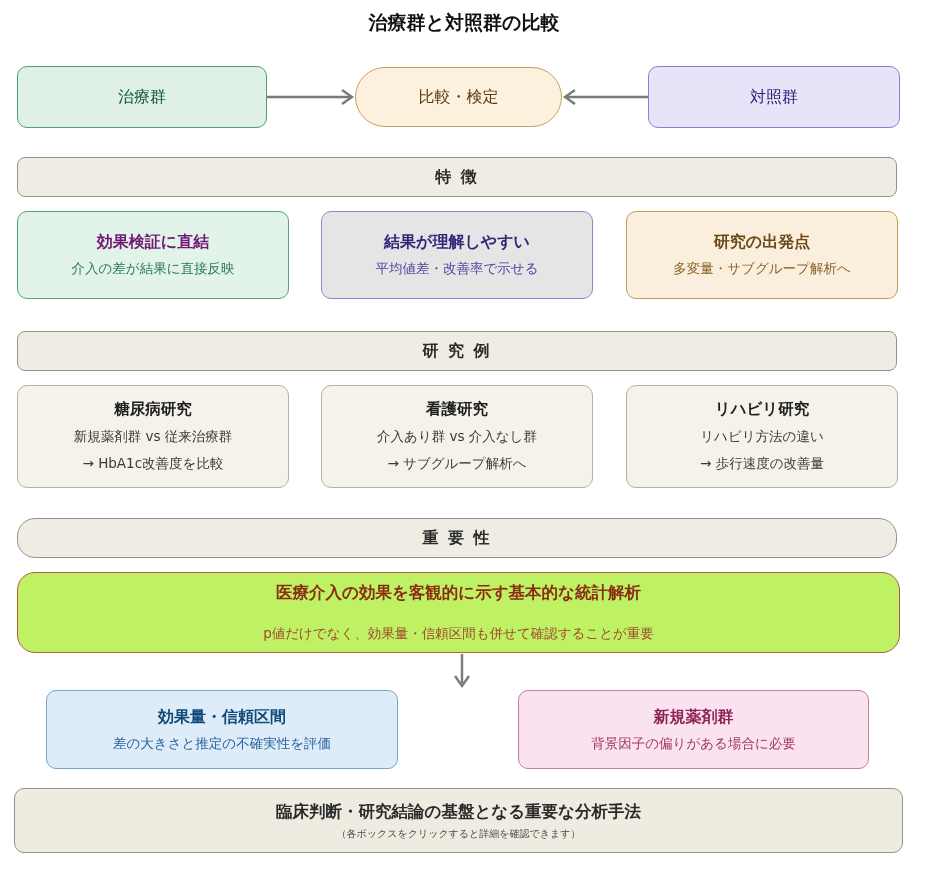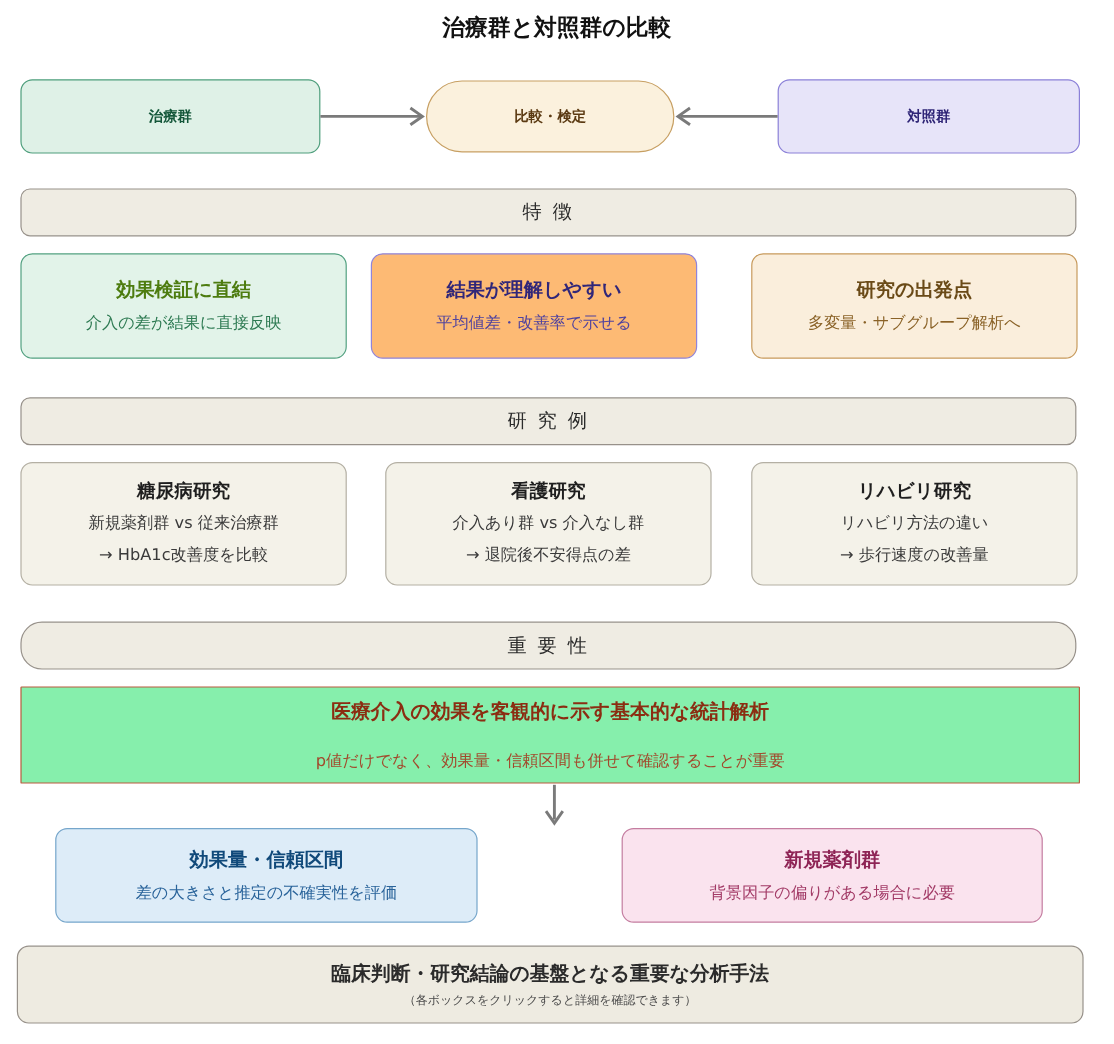--- a/index.html
+++ b/index.html
@@ -12,49 +12,49 @@
   .box{position:absolute;box-sizing:border-box;display:flex;flex-direction:column;
     align-items:center;justify-content:center;text-align:center;border-radius:10px;}
 
   
   .b-treat{left:17px;top:66px;width:250px;height:62px;background:#dff1e7;border:1.5px solid #4e9e7c;}
   .b-treat .nlabel{color:#14573a;}
   .b-comp{left:355px;top:67px;width:207px;height:60px;background:#fbf1dd;border:1.5px solid #c79f62;border-radius:30px;}
   .b-comp .nlabel{color:#5b3a12;}
   .b-ctrl{left:648px;top:66px;width:252px;height:62px;background:#e7e4f9;border:1.5px solid #8b80d8;}
   .b-ctrl .nlabel{color:#2e2476;}
-  .nlabel{font-size:12px;font-weight:bold;}
+  .nlabel{font-size:16px;font-weight:normal;}
 
   
   .bar{position:absolute;left:17px;width:880px;height:40px;box-sizing:border-box;
     background:#efece3;border:1.2px solid #97918a;border-radius:8px;
     display:flex;align-items:center;justify-content:center;}
-  .bar .blabel{font-size:16px;font-weight:normal;color:#2b2b2b;letter-spacing:2px;}
+  .bar .blabel{font-size:16px;font-weight:bold;color:#2b2b2b;letter-spacing:2px;}
   .bar1{top:157px;} .bar2{top:331px;} .bar3{top:518px;border-radius:18px;}
 
   
   .feat{top:211px;height:88px;width:272px;gap:7px;}
   .f1{left:17px;background:#e2f3e9;border:1.5px solid #53a181;}
-  .f1 .t{color:#4d7c0f;} .f1 .s{color:#2d7a52;}
-  .f2{left:309px;background:#fdba74;border:1.5px solid #9084da;}
+  .f1 .t{color:#701a75;} .f1 .s{color:#2d7a52;}
+  .f2{left:321px;background:#e5e5e5;border:1.5px solid #9084da;}
   .f2 .t{color:#302679;} .f2 .s{color:#51439e;}
   .f3{left:626px;background:#faeedc;border:1.5px solid #c79a5c;}
   .f3 .t{color:#6a4a17;} .f3 .s{color:#8a6227;}
   .t{font-size:16px;font-weight:bold;}
   .s{font-size:13.5px;}
 
   
   .ex{top:385px;height:103px;width:272px;background:#f4f2e9;border:1.2px solid #b4b0a4;gap:6px;}
   .e1{left:17px;} .e2{left:321px;} .e3{left:626px;}
   .ex .t{font-size:15.5px;color:#1f1f1f;}
   .ex .s{color:#3a3a3a;line-height:1.55;}
 
   
-  .imp{left:17px;top:572px;width:883px;height:81px;background:#86efac;
-    border:1.5px solid #ba5a3e;border-radius:1px;gap:21px;}
+  .imp{left:17px;top:572px;width:883px;height:81px;background:#bef264;
+    border:1.5px solid #ba5a3e;border-radius:18px;gap:21px;}
   .imp .t{font-size:16.5px;color:#8b2d12;}
   .imp .s{color:#a2492c;}
 
   
   .blue{left:46px;top:690px;width:352px;height:79px;background:#ddecf8;border:1.5px solid #76a6cb;gap:7px;}
   .blue .t{color:#10497a;} .blue .s{color:#29639a;}
   .pink{left:518px;top:690px;width:351px;height:79px;background:#fae3ee;border:1.5px solid #c47da0;gap:7px;}
   .pink .t{color:#8e2455;} .pink .s{color:#a23a66;}
 
   
@@ -117,21 +117,21 @@
     <span class="blabel">研 究 例</span>
   </div>
   <div class="box ex e1">
     <span class="t">糖尿病研究</span>
     <span class="s">新規薬剤群 vs 従来治療群</span>
     <span class="s">→ HbA1c改善度を比較</span>
   </div>
   <div class="box ex e2">
     <span class="t">看護研究</span>
     <span class="s">介入あり群 vs 介入なし群</span>
-    <span class="s">→ 退院後不安得点の差</span>
+    <span class="s">→ サブグループ解析へ</span>
   </div>
   <div class="box ex e3">
     <span class="t">リハビリ研究</span>
     <span class="s">リハビリ方法の違い</span>
     <span class="s">→ 歩行速度の改善量</span>
   </div>
 
   <div class="bar bar3">
     <span class="blabel">重 要 性</span>
   </div>

